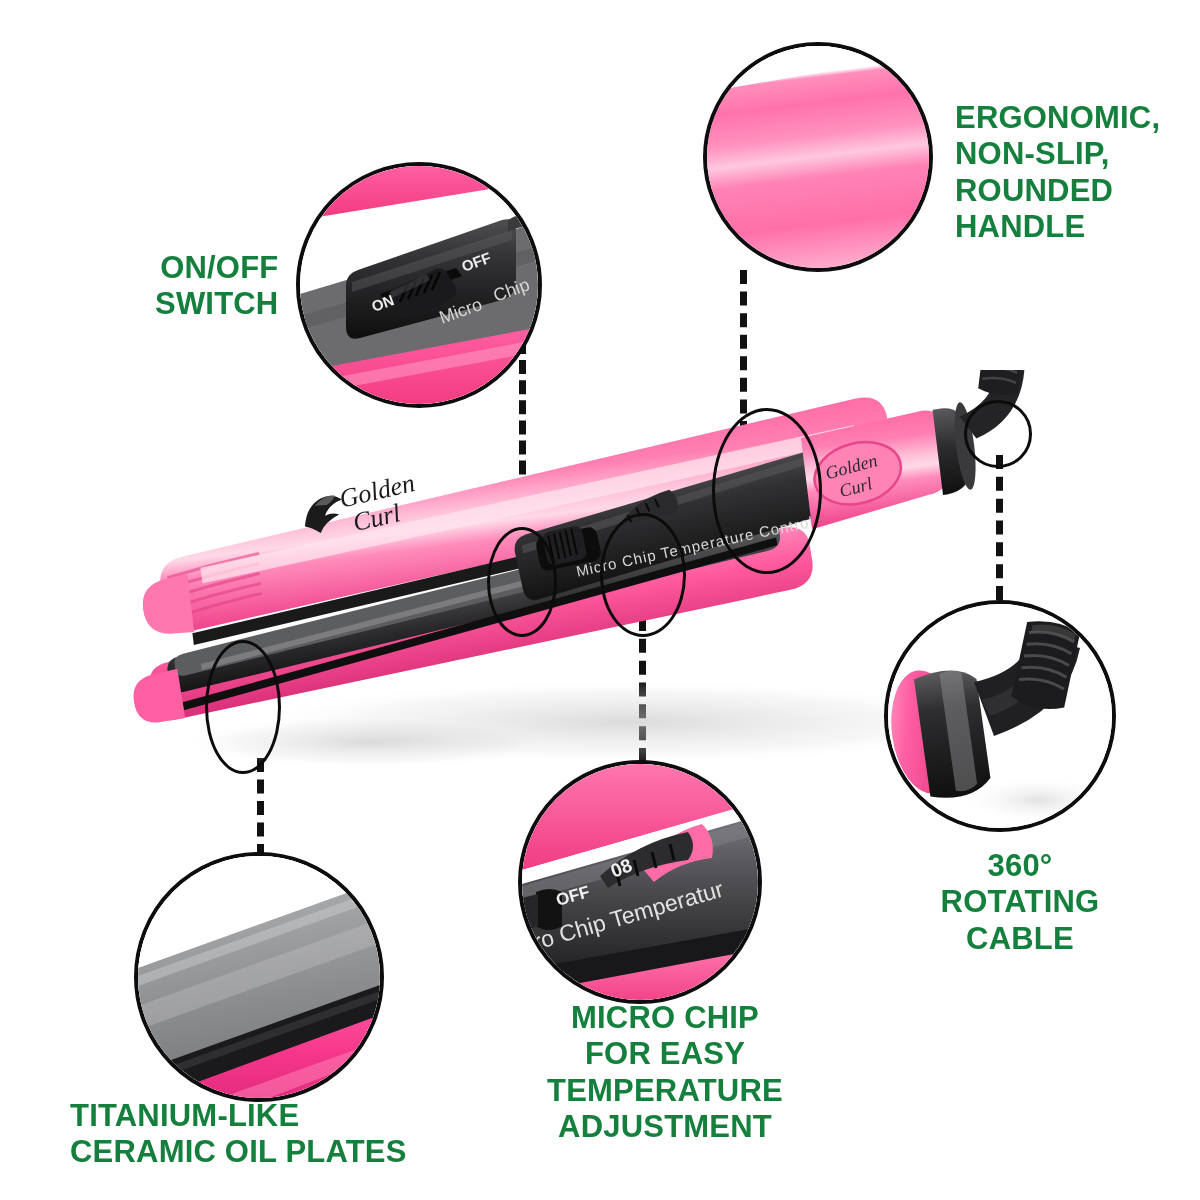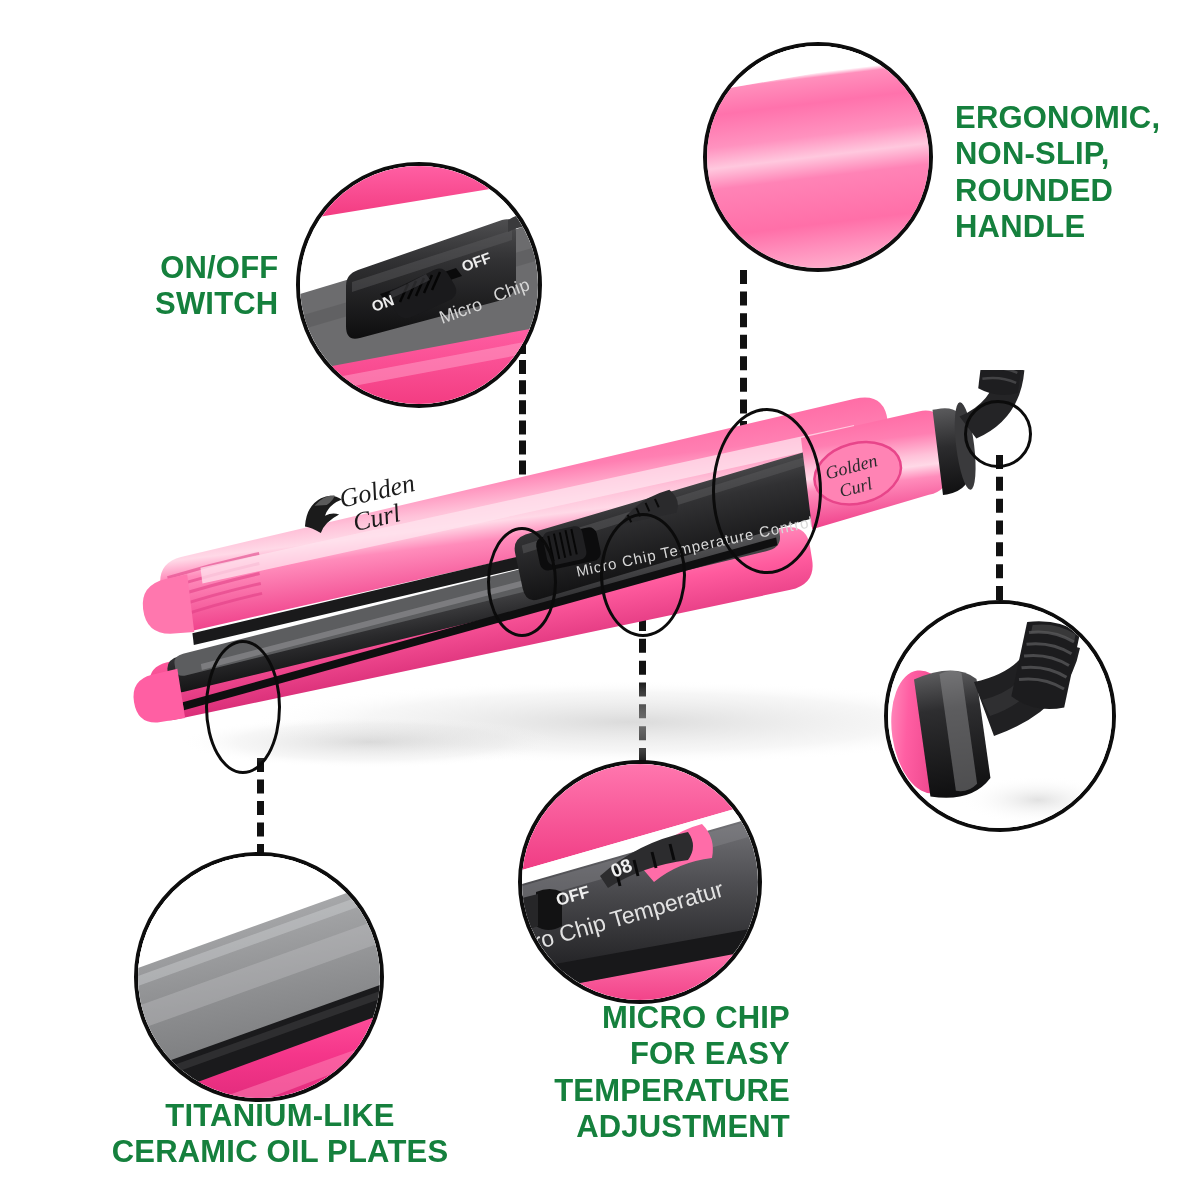--- a/index.html
+++ b/index.html
@@ -19,22 +19,22 @@
     color:#15803d;
     font-weight:bold;
     font-family:"Liberation Sans", sans-serif;
     letter-spacing:.2px;
     line-height:1.17;
     white-space:pre-line;
   }
   .cap-ergo{left:955px;top:100px;font-size:31px;text-align:left;}
   .cap-onoff{left:155px;top:250px;font-size:31px;text-align:right;}
   .cap-360{left:905px;top:848px;font-size:31px;width:230px;text-align:center;}
-  .cap-micro{left:540px;top:1000px;font-size:31px;width:250px;text-align:right;}
-  .cap-plates{left:70px;top:1098px;font-size:31px;width:420px;text-align:center;}
+  .cap-micro{left:540px;top:1000px;font-size:31px;width:250px;text-align:center;}
+  .cap-plates{left:70px;top:1098px;font-size:31px;width:420px;}
 
   
   .callout{
     position:absolute;
     border-radius:50%;
     overflow:hidden;
     border:4px solid #0d0d0d;
     background:#fff;
     box-sizing:border-box;
   }
@@ -344,20 +344,23 @@
             <path d="M 4 26 q 24 -8 46 0"></path>
             <path d="M 4 38 q 24 -8 46 0"></path>
             <path d="M 4 50 q 24 -8 46 0"></path>
             <path d="M 4 62 q 24 -8 46 0"></path>
           </g>
           <path d="M 6 6 q 22 -8 44 0 l 0 8 q -22 -8 -44 0 Z" fill="#5A5A5C" opacity=".45"></path>
         </g>
       </svg>
     </div>
   </div>
+  <div class="caption cap-360">360°
+ROTATING
+CABLE</div>
 
   <div class="callout" style="left:518px;top:760px;width:244px;height:244px;">
     <div class="inner">
       <svg width="244" height="244" viewBox="0 0 244 244">
         <defs>
           <linearGradient id="mcPk" x1="0" y1="0" x2="0" y2="1">
             <stop offset="0%" stop-color="#FF76AE"></stop>
             <stop offset="100%" stop-color="#F03C84"></stop>
           </linearGradient>
           <linearGradient id="mcPanel" x1="0" y1="0" x2="0" y2="1">

